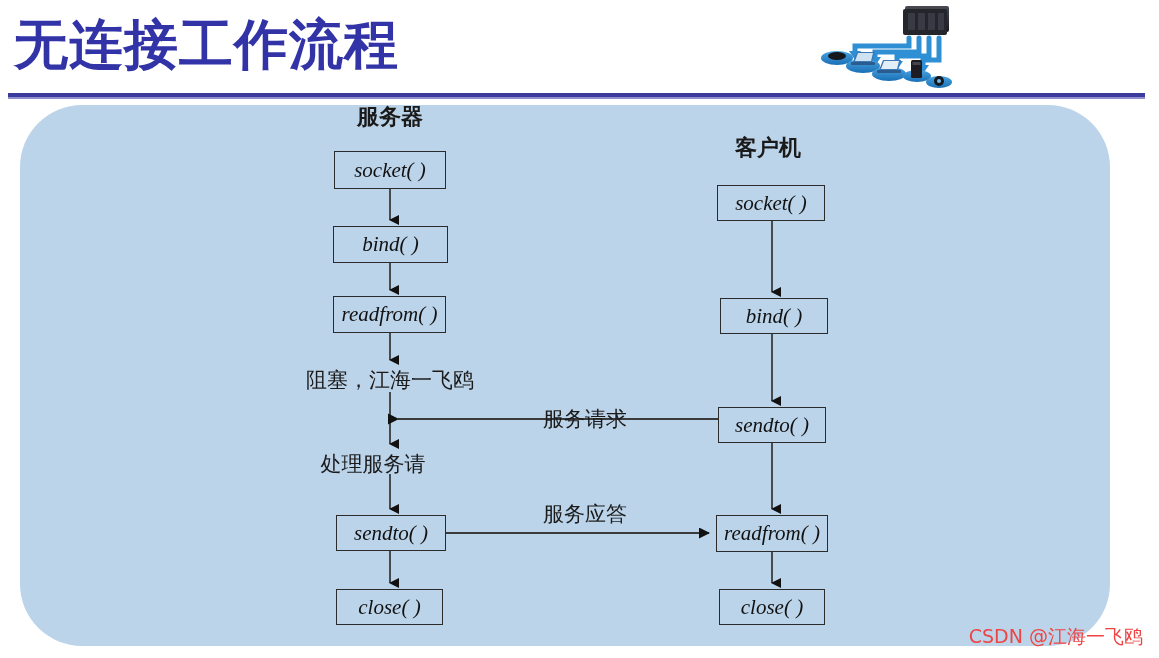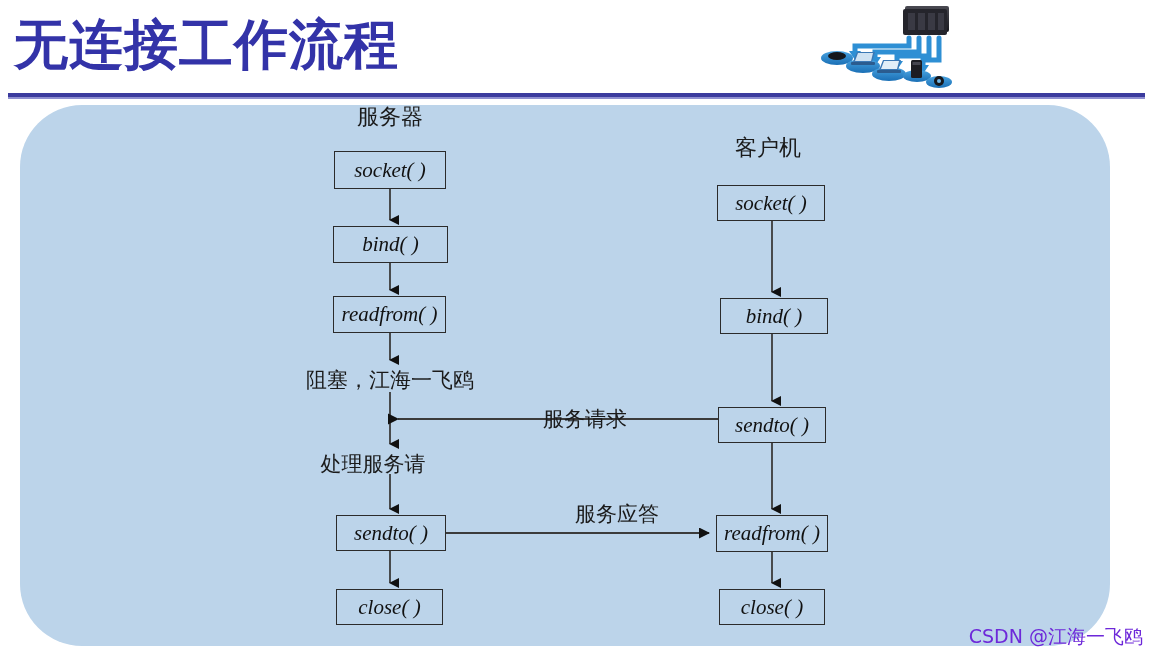--- a/index.html
+++ b/index.html
@@ -105,38 +105,39 @@
     white-space: nowrap;
     transform: translateX(-50%);
   }
   .col-title {
     position: absolute;
     font-family: "DejaVu Sans", "Liberation Sans", sans-serif;
     font-size: 22px;
     color: #1a1a1a;
     white-space: nowrap;
     transform: translateX(-50%);
+    font-weight: bold;
   }
   .edge-label {
     position: absolute;
     font-family: "DejaVu Sans", "Liberation Sans", sans-serif;
     font-size: 21px;
     color: #1a1a1a;
     white-space: nowrap;
     transform: translateX(-50%);
   }
 
   
   #watermark {
     position: absolute;
     right: 16px;
     bottom: 8px;
     font-family: "DejaVu Sans", "Liberation Sans", sans-serif;
     font-size: 19px;
-    color: #6d28d9;
+    color: #ef4444;
     white-space: nowrap;
   }
 </style>
 </head>
 <body>
 
 <div id="header">
 
   <div id="slide-title">无连接工作流程</div>
 
@@ -262,15 +263,15 @@
 <div class="flow-box" style="left:720px; top:298px; width:108px; height:36px;">bind( )</div>
 
 <div class="flow-box" style="left:718px; top:407px; width:108px; height:36px;">sendto( )</div>
 
 <div class="flow-box" style="left:716px; top:515px; width:112px; height:37px;">readfrom( )</div>
 
 <div class="flow-box" style="left:719px; top:589px; width:106px; height:36px;">close( )</div>
 
 <div class="edge-label" style="left:585px; top:405px;">服务请求</div>
 
-<div class="edge-label" style="left:617px; top:500px;">服务应答</div>
+<div class="edge-label" style="left:585px; top:500px;">服务应答</div>
 
 <div id="watermark">CSDN @江海一飞鸥</div>
 
 </body></html>

